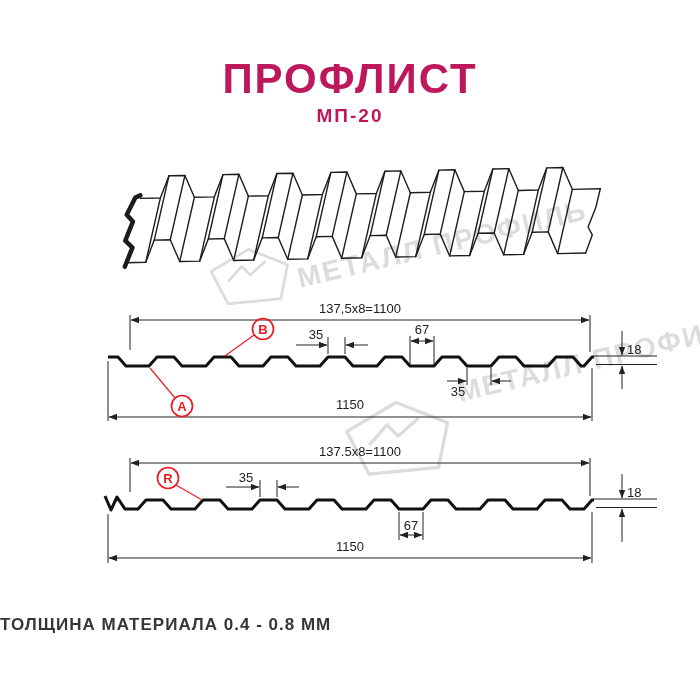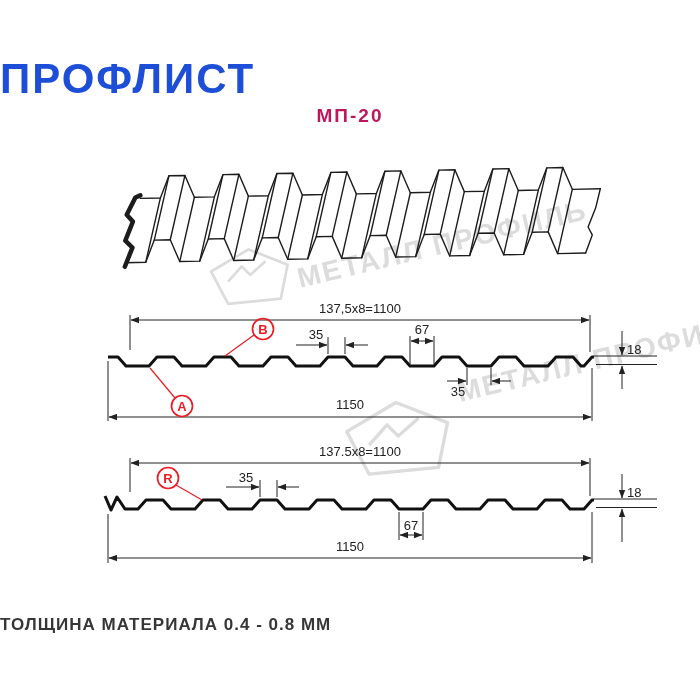--- a/index.html
+++ b/index.html
@@ -1,19 +1,19 @@
 <!DOCTYPE html>
 <html><head>
 <meta charset="utf-8">
 <style>
   html,body{margin:0;padding:0;background:#fff;}
   .stage{position:relative;width:700px;height:700px;background:#ffffff;overflow:hidden;
          font-family:"Liberation Sans",sans-serif;}
-  .title{position:absolute;top:55px;left:0;width:700px;text-align:left;
-         font-size:42px;font-weight:bold;letter-spacing:2px;color:#1d4ed8;}
+  .title{position:absolute;top:55px;left:0;width:700px;text-align:center;
+         font-size:42px;font-weight:bold;letter-spacing:2px;color:#be185d;}
   .subtitle{position:absolute;top:105px;left:0;width:700px;text-align:center;
          font-size:19px;font-weight:bold;letter-spacing:2px;color:#be185d;}
   .footer{position:absolute;top:615px;left:0;width:700px;
          font-size:17px;font-weight:bold;letter-spacing:1px;color:#363636;}
   svg{position:absolute;left:0;top:0;}
   .dimtxt{font-family:"Liberation Sans",sans-serif;font-size:13px;fill:#222;}
   .lbltxt{font-family:"Liberation Sans",sans-serif;font-size:13px;font-weight:bold;fill:#ed1c24;}
   .wmtxt{font-family:"Liberation Sans",sans-serif;font-size:28px;font-weight:bold;
          letter-spacing:2px;fill:#dcdcdc;}
 </style>

